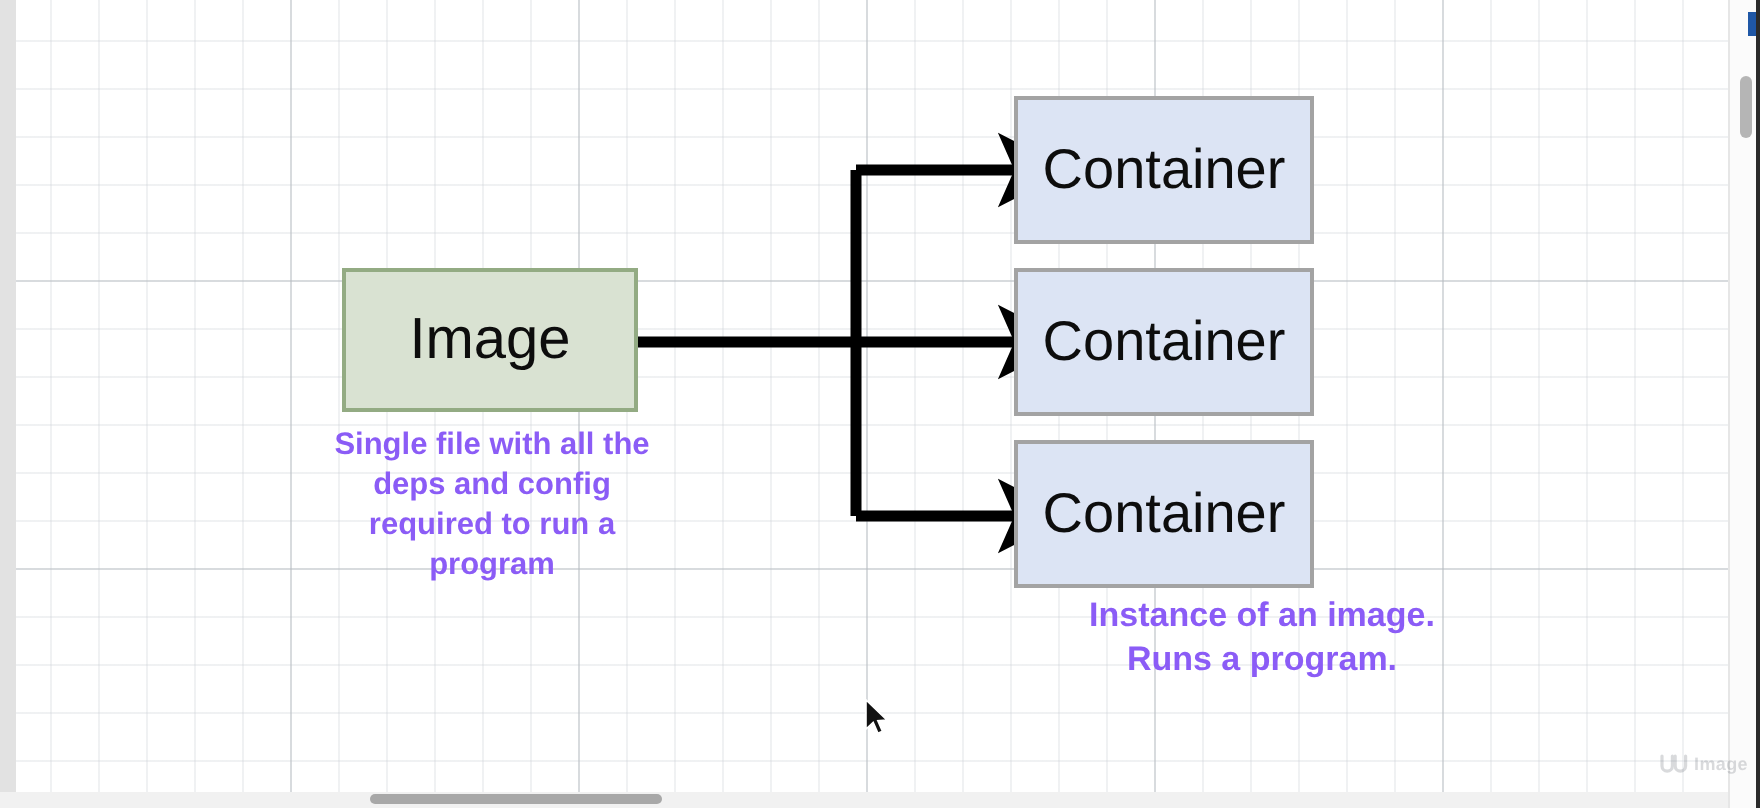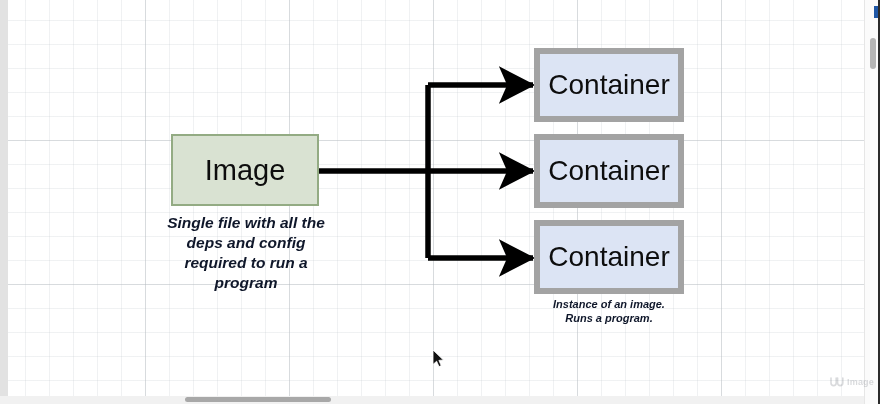--- a/index.html
+++ b/index.html
@@ -110,52 +110,51 @@
   .node-image {
     left: 171px;
     top: 134px;
     width: 148px;
     height: 72px;
     background: #d9e2d2;
     border: 2px solid #93ab83;
     font-size: 29px;
   }
   .node-container {
-    left: 534px;
+    left: 507px;
     width: 150px;
     height: 74px;
     background: #dce4f4;
-    border: 6px solid #a3a3a3;
+    border: 2px solid #a3a3a3;
     font-size: 28px;
   }
   .c1 { top: 48px; }
   .c2 { top: 134px; }
   .c3 { top: 220px; }
 
   
   .caption {
     position: absolute;
-    font-style: italic;
     font-weight: bold;
-    color: #0f172a;
+    color: #8b5cf6;
     text-align: center;
     line-height: 1.30;
     white-space: pre-line;
   }
   .caption-image {
     left: 150px;
     top: 213px;
     width: 192px;
     font-size: 15.5px;
   }
   .caption-container {
-    left: 500px;
+    left: 522px;
     top: 297px;
     width: 218px;
-    font-size: 11px;
+    font-size: 17px;
   }
 
   
   .connectors {
     position: absolute;
     left: 0; top: 0;
     width: 880px; height: 404px;
     pointer-events: none;
   }
 

